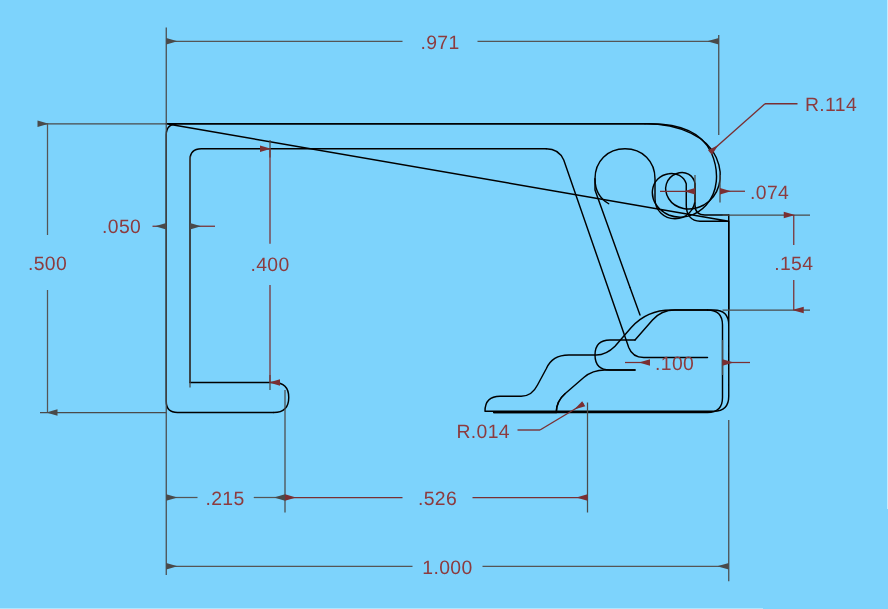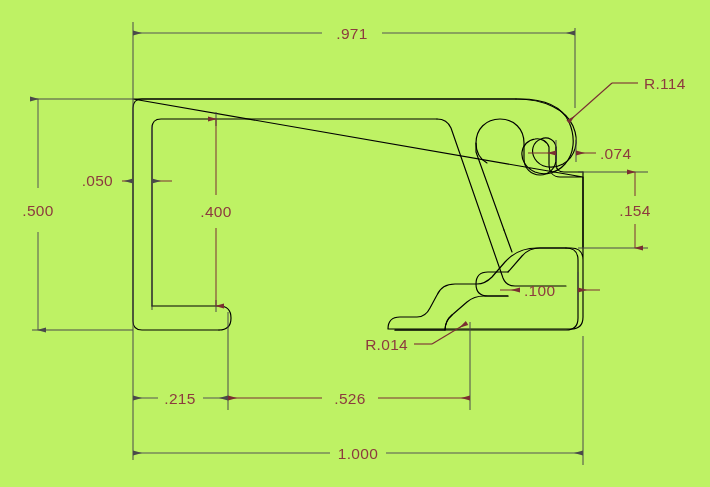--- a/index.html
+++ b/index.html
@@ -11,21 +11,21 @@
   body {
     width: 710px;
     height: 487px;
     overflow: hidden;
     font-family: "Liberation Sans", sans-serif;
   }
   #drawing-root {
     position: relative;
     width: 710px;
     height: 487px;
-    background: #bef264;
+    background: #7dd3fc;
   }
   svg#drawing {
     display: block;
     width: 710px;
     height: 487px;
   }
   .part-outline {
     fill: none;
     stroke: #000000;
     stroke-width: 1.15;

